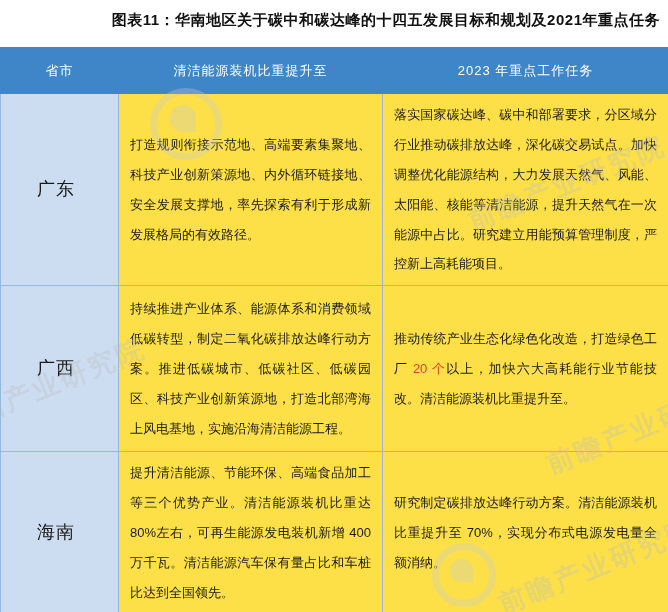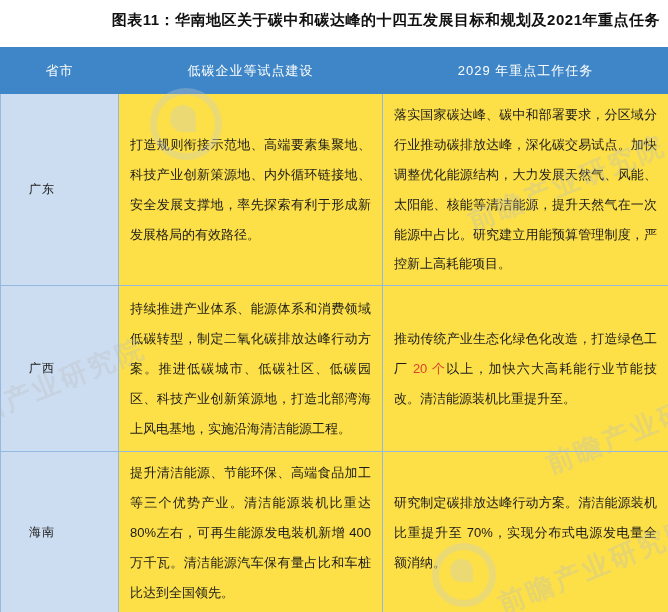--- a/index.html
+++ b/index.html
@@ -46,23 +46,23 @@
     background:#fde047;
     font-size:13px;
     line-height:2.3;
     vertical-align:middle;
     padding:6px 11px;
     text-align:justify;
   }
   tbody td.province{
     background:#cdddf1;
     text-align:left;
-    padding-left:28px;
+    padding-left:36px;
     letter-spacing:1px;
-    font-size:12px;
+    font-size:18px;
   }
   tr.row-gd{height:186px;}
   tr.row-gx{height:166px;}
   tr.row-hn{height:127px;}
   .hl{color:#d9402e;margin-top:36px;}
   
   .watermarks{
     position:absolute;inset:0;
     pointer-events:none;
     z-index:3;
@@ -99,22 +99,22 @@
 
 <table class="data-table">
   <colgroup>
       <col class="c1">
       <col class="c2">
       <col class="c3">
     </colgroup>
   <thead>
     <tr>
       <th>省市</th>
-      <th>低碳企业等试点建设</th>
-      <th>2029 年重点工作任务</th>
+      <th>清洁能源装机比重提升至</th>
+      <th>2023 年重点工作任务</th>
     </tr>
   </thead>
   <tbody>
     <tr class="row-gd">
       <td class="province">广东</td>
       <td>打造规则衔接示范地、高端要素集聚地、科技产业创新策源地、内外循环链接地、安全发展支撑地，率先探索有利于形成新发展格局的有效路径。</td>
       <td><span>落实国家碳达峰、碳中和部署要求，分区域分行业推动碳排放达峰，深化碳交易试点。加快调整优化能源结构，大力发展天然气、风能、太阳能、核能等清洁能源，提升天然气在一次能源中占比。研究建立用能预算管理制度，严控新上高耗能项目。</span><span class="hl"></span><span></span></td>
     </tr>
     <tr class="row-gx">
       <td class="province">广西</td>

